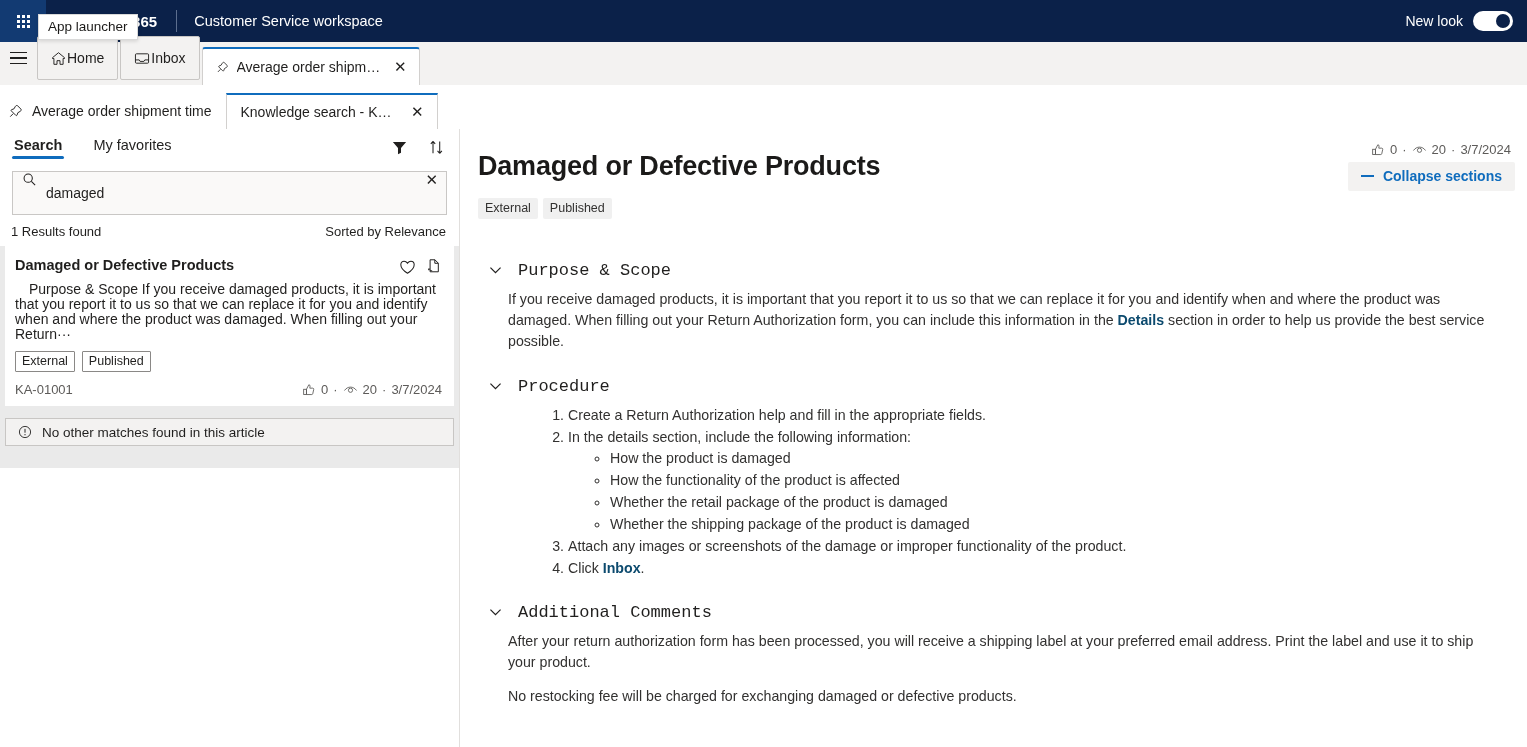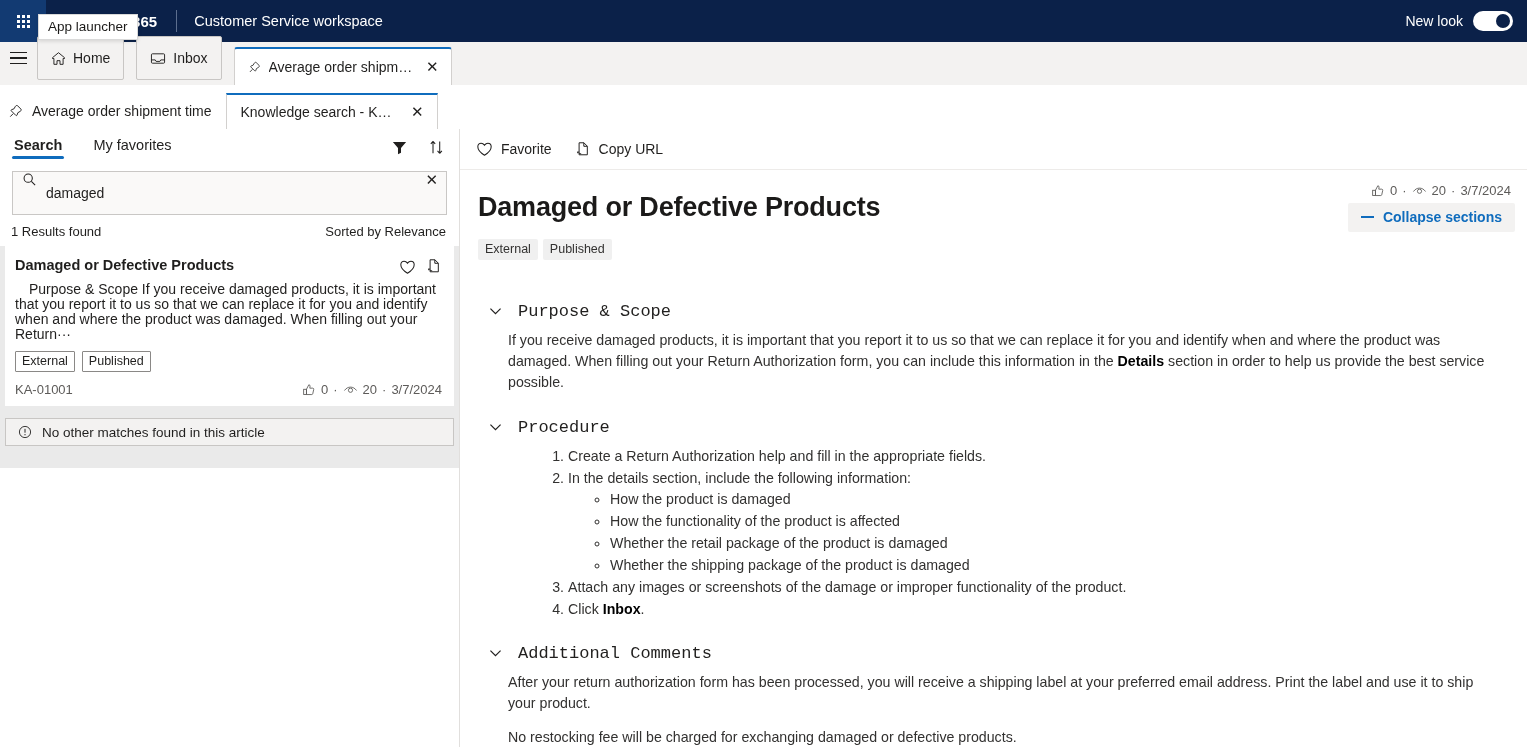--- a/index.html
+++ b/index.html
@@ -59,23 +59,23 @@
     position: relative;
   }
   .hamburger {
     width: 37px; height: 43px; display: flex; flex-direction: column;
     align-items: center; justify-content: center; gap: 4px; cursor: pointer;
     padding-bottom: 11px;
   }
   .hamburger i { display: block; width: 17px; height: 1.6px; background: #201f1e; }
   .pillbtn {
     height: 44px; margin-bottom: 5px; display: flex; align-items: center;
-    gap: 7px; padding: 0 13px; border: 1px solid #c8c6c4; background: #f3f2f1;
+    gap: 1px; padding: 0 13px; border: 1px solid #c8c6c4; background: #f3f2f1;
     border-radius: 2px; font-size: 14px; color: #201f1e; cursor: pointer;
-    margin-right: 12px; white-space: nowrap;
+    margin-right: 2px; white-space: nowrap;
   }
   .apptab {
     height: 38px; display: flex; align-items: center; gap: 8px;
     padding: 0 10px 0 13px; background: #ffffff; border: 1px solid #d2d0ce;
     border-top: 2px solid #0f6cbd; border-bottom: none;
     border-radius: 3px 3px 0 0; font-size: 14px; color: #201f1e;
     cursor: pointer; max-width: 218px; position: relative; z-index: 3;
   }
   .apptab .label {
     overflow: hidden; text-overflow: ellipsis; white-space: nowrap;
@@ -224,21 +224,21 @@
     display: flex; align-items: center; gap: 15px; padding-left: 12px;
     cursor: pointer; margin-bottom: 9px; font-family: Liberation Mono, monospace;
   }
   .sec-title { font-size: 17px; color: #201f1e; }
   .sec-body {
     font-size: 14.2px; line-height: 21px; color: #323130; padding-left: 32px;
     padding-right: 14px;
   }
   .sec-body p { margin-bottom: 13px; }
   .sec-body p:last-child { margin-bottom: 0; }
-  .sec-body b { font-weight: 700; color: #000000; }
+  .sec-body b { font-weight: 700; color: #0c4a6e; }
   ol.proc { list-style: decimal; padding-left: 30px; margin-left: 30px; }
   ol.proc > li { margin-bottom: 2px; line-height: 20px; }
   ul.sub {
     list-style: circle; padding-left: 22px; margin: 1px 0 1px 20px;
   }
   ul.sub > li { margin-bottom: 2px; line-height: 20px; }
 
   .spacer-gap { height: 18px; }
 </style>
 </head>
@@ -393,36 +393,20 @@
           <circle cx="8" cy="8" r="6.4" fill="none" stroke="#201f1e" stroke-width="1"></circle>
           <path d="M8 4.4v4.4" stroke="#201f1e" stroke-width="1.1"></path>
           <circle cx="8" cy="11.1" r=".7" fill="#201f1e"></circle>
         </svg>
         <span>No other matches found in this article</span>
       </div>
     </div>
   </div>
 
   <div class="article">
-    <div class="art-toolbar">
-      <div class="art-tbitem">
-        <svg width="17" height="16" viewBox="0 0 18 17">
-          <path d="M9 15.1S1.9 10.8 1.9 6.1C1.9 3.9 3.5 2.4 5.4 2.4c1.5 0 2.8 1 3.6 2.2.8-1.2 2.1-2.2 3.6-2.2 1.9 0 3.5 1.5 3.5 3.7 0 4.7-7.1 9-7.1 9z" fill="none" stroke="#201f1e" stroke-width="1.1"></path>
-        </svg>
-        <span>Favorite</span>
-      </div>
-      <div class="art-tbitem">
-        <svg width="17" height="17" viewBox="0 0 18 18">
-          <path d="M5.4 1.9h5.1l3.6 3.6v9.1H5.4V1.9z" fill="none" stroke="#201f1e" stroke-width="1.05"></path>
-          <path d="M10.4 1.9v3.7h3.6" fill="none" stroke="#201f1e" stroke-width="1.05"></path>
-          <path d="M7.6 13.5c-1.6 0-2.6-.6-3.2-1.4m0 0-1.2.5m1.2-.5-.2-1.3" fill="none" stroke="#201f1e" stroke-width="1.05"></path>
-        </svg>
-        <span>Copy URL</span>
-      </div>
-    </div>
 
     <div class="art-body">
       <div class="art-title">Damaged or Defective Products</div>
 
       <div class="art-badgerow">
         <span class="badge-fill">External</span>
         <span class="badge-fill">Published</span>
       </div>
 
       <div class="art-meta">

